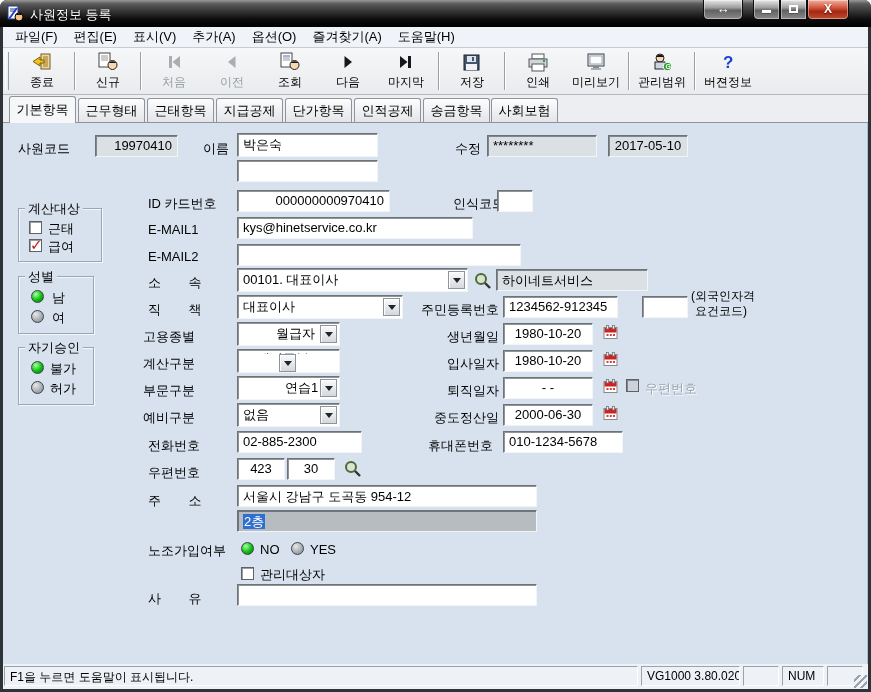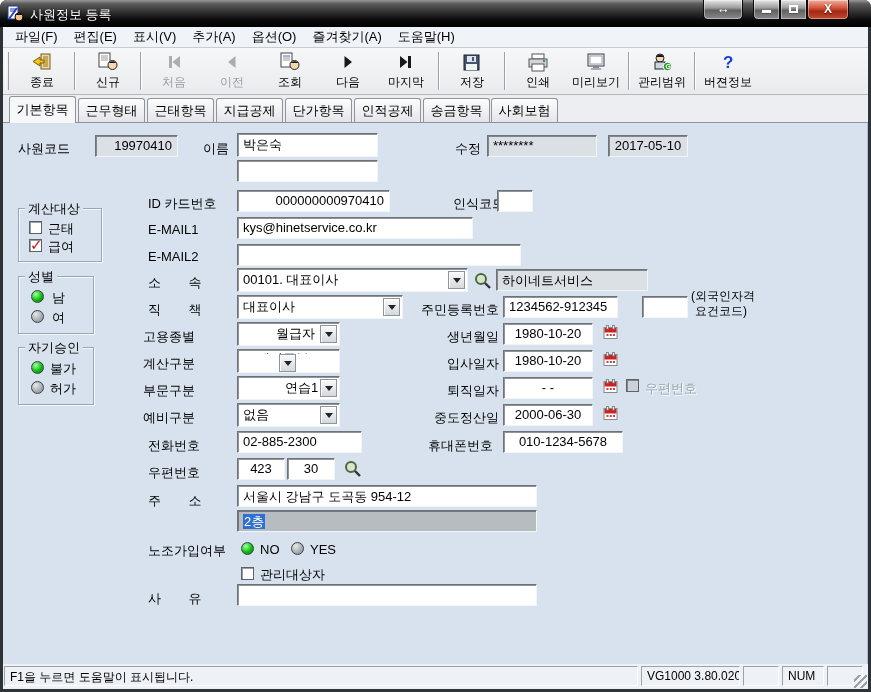--- a/index.html
+++ b/index.html
@@ -422,21 +422,21 @@
         <rect x="3.5" y="0.5" width="2" height="3.5" fill="#eee" stroke="#777" stroke-width="0.8"></rect>
         <rect x="9.5" y="0.5" width="2" height="3.5" fill="#eee" stroke="#777" stroke-width="0.8"></rect>
         <rect x="3.5" y="9" width="2" height="2" fill="#c44"></rect>
         <rect x="6.8" y="9" width="2" height="2" fill="#c44"></rect>
         <rect x="10" y="9" width="2" height="2" fill="#c44"></rect>
       </svg>
 
     <span class="lbl" style="left:145px; top:314px;">전화번호</span>
     <div class="fld" style="left:234px; top:308px; width:125px;">02-885-2300</div>
     <span class="lbl" style="left:425px; top:314px;">휴대폰번호</span>
-    <div class="fld" style="left:500px; top:308px; width:120px;text-align:center;">010-1234-5678</div>
+    <div class="fld" style="left:500px; top:308px; width:120px;">010-1234-5678</div>
 
     <span class="lbl" style="left:145px; top:341px;">우편번호</span>
     <div class="fld ct" style="left:234px; top:335px; width:48px;">423</div>
     <div class="fld ct" style="left:284px; top:335px; width:48px;">30</div>
     <svg style="position:absolute; left:340px; top:336px;" width="20" height="20">
         <circle cx="8" cy="8" r="5" fill="#d8e4d0" stroke="#4a6a3a" stroke-width="2"></circle>
         <line x1="12" y1="12" x2="17" y2="17" stroke="#333" stroke-width="2.4"></line>
       </svg>
 
     <span class="lbl spread" style="left:145px; top:369px;">주 소</span>

